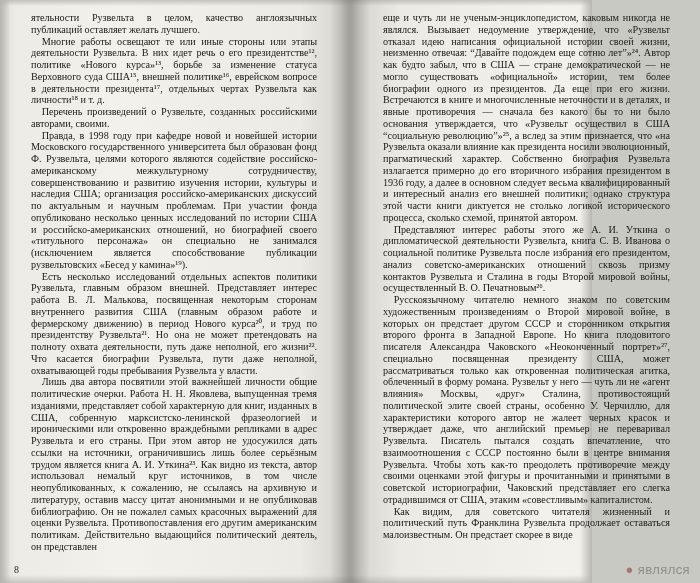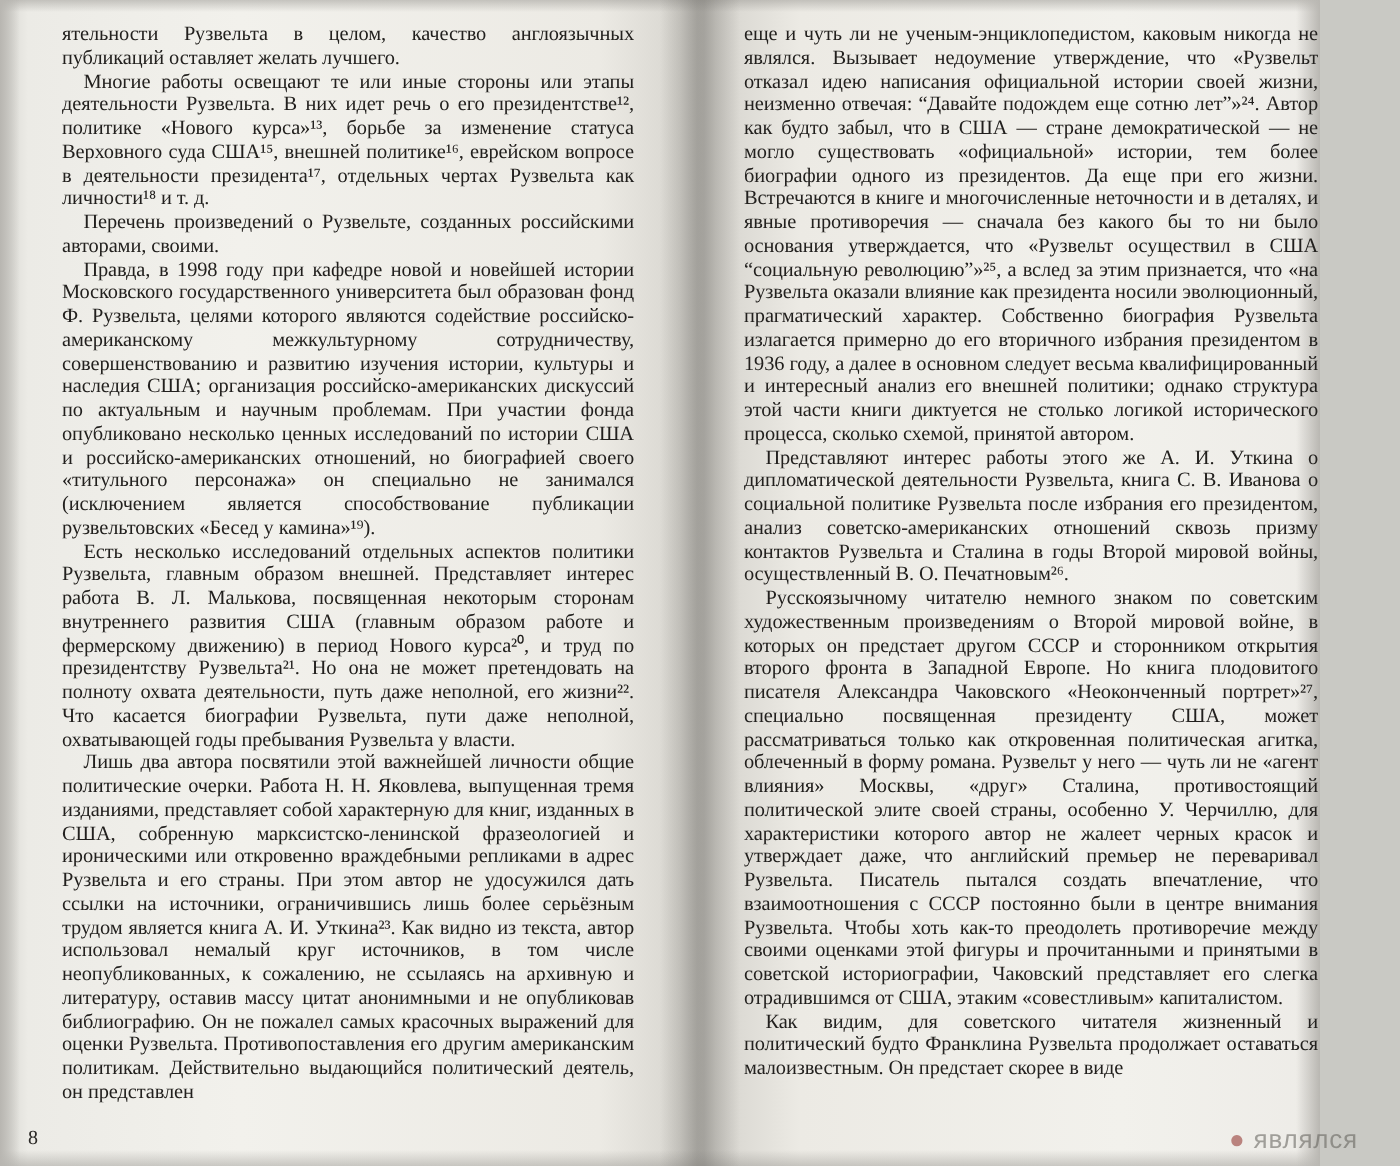--- a/index.html
+++ b/index.html
@@ -8,21 +8,21 @@
   }
   body {
     width: 700px;
     height: 583px;
     background: #c9c9c4;
     font-family: "Liberation Serif", serif;
     overflow: hidden;
   }
   .page-spread {
     position: relative;
-    width: 660px;
+    width: 592px;
     height: 583px;
     background: linear-gradient(to right,
        #d6d5d0 0px, #ecebe6 14px, #f2f1ec 120px, #eceae4 300px,
        #d8d6d0 340px, #c8c6c0 349px, #d6d4ce 358px,
        #eceae4 400px, #f2f1ec 560px, #eceae6 686px, #dcdad5 700px);
   }
   .gutter-shadow {
     position: absolute;
     top: 0;
     bottom: 0;
@@ -36,21 +36,21 @@
     top: 0;
     height: 583px;
     box-sizing: border-box;
   }
   .col-left {
     left: 0;
     width: 345px;
     padding: 12px 28px 18px 31px;
   }
   .col-right {
-    left: 344px;
+    left: 355px;
     width: 345px;
     padding: 12px 30px 18px 28px;
   }
   .text-block p {
     margin: 0;
     text-align: justify;
     text-indent: 1.05em;
     font-size: 10.2px;
     line-height: 11.75px;
     color: #22201e;
@@ -127,21 +127,21 @@
     <div class="page-number">8</div>
   </div>
 
   <div class="gutter-shadow"></div>
 
   <div class="col col-right">
     <div class="text-block">
       <p class="noindent">еще и чуть ли не ученым-энциклопедистом, каковым никогда не являлся. Вызывает недоумение утверждение, что «Рузвельт отказал идею написания официальной истории своей жизни, неизменно отвечая: “Давайте подождем еще сотню лет”»²⁴. Автор как будто забыл, что в США — стране демократической — не могло существовать «официальной» истории, тем более биографии одного из президентов. Да еще при его жизни. Встречаются в книге и многочисленные неточности и в деталях, и явные противоречия — сначала без какого бы то ни было основания утверждается, что «Рузвельт осуществил в США “социальную революцию”»²⁵, а вслед за этим признается, что «на Рузвельта оказали влияние как президента носили эволюционный, прагматический характер. Собственно биография Рузвельта излагается примерно до его вторичного избрания президентом в 1936 году, а далее в основном следует весьма квалифицированный и интересный анализ его внешней политики; однако структура этой части книги диктуется не столько логикой исторического процесса, сколько схемой, принятой автором.</p>
       <p>Представляют интерес работы этого же А. И. Уткина о дипломатической деятельности Рузвельта, книга С. В. Иванова о социальной политике Рузвельта после избрания его президентом, анализ советско-американских отношений сквозь призму контактов Рузвельта и Сталина в годы Второй мировой войны, осуществленный В. О. Печатновым²⁶.</p>
       <p>Русскоязычному читателю немного знаком по советским художественным произведениям о Второй мировой войне, в которых он предстает другом СССР и сторонником открытия второго фронта в Западной Европе. Но книга плодовитого писателя Александра Чаковского «Неоконченный портрет»²⁷, специально посвященная президенту США, может рассматриваться только как откровенная политическая агитка, облеченный в форму романа. Рузвельт у него — чуть ли не «агент влияния» Москвы, «друг» Сталина, противостоящий политической элите своей страны, особенно У. Черчиллю, для характеристики которого автор не жалеет черных красок и утверждает даже, что английский премьер не переваривал Рузвельта. Писатель пытался создать впечатление, что взаимоотношения с СССР постоянно были в центре внимания Рузвельта. Чтобы хоть как-то преодолеть противоречие между своими оценками этой фигуры и прочитанными и принятыми в советской историографии, Чаковский представляет его слегка отрадившимся от США, этаким «совестливым» капиталистом.</p>
-      <p>Как видим, для советского читателя жизненный и политический будто Франклина Рузвельта продолжает оставаться малоизвестным. Он предстает скорее в виде</p>
+      <p>Как видим, для советского читателя жизненный и политический путь Франклина Рузвельта продолжает оставаться малоизвестным. Он предстает скорее в виде</p>
     </div>
     <div class="watermark">
       <span class="dot">●</span>
       <span>являлся</span>
     </div>
   </div>
 
 </div>
 
 </body></html>

